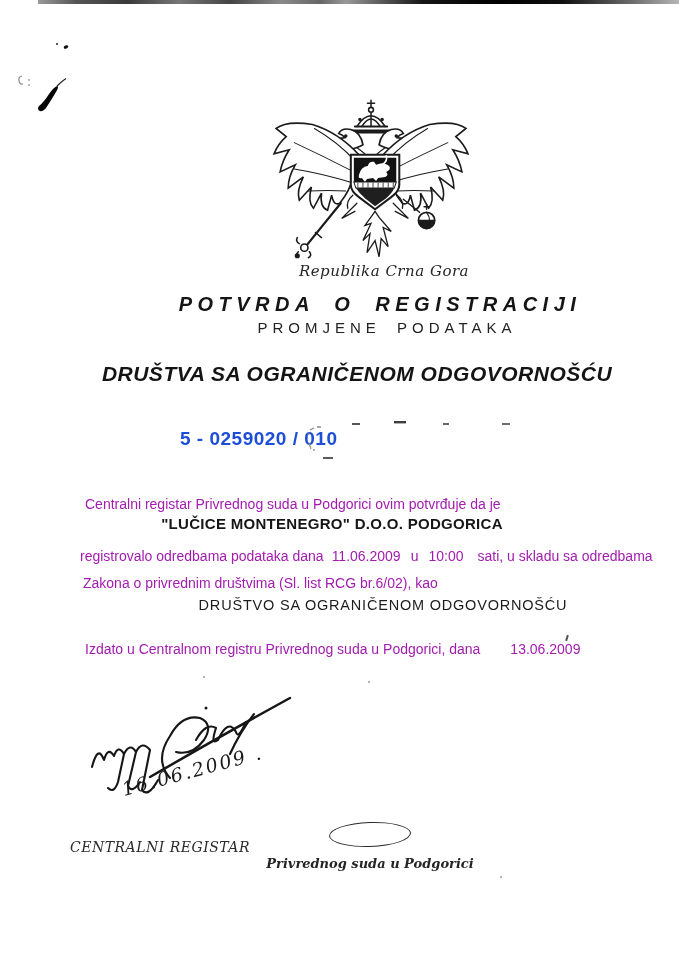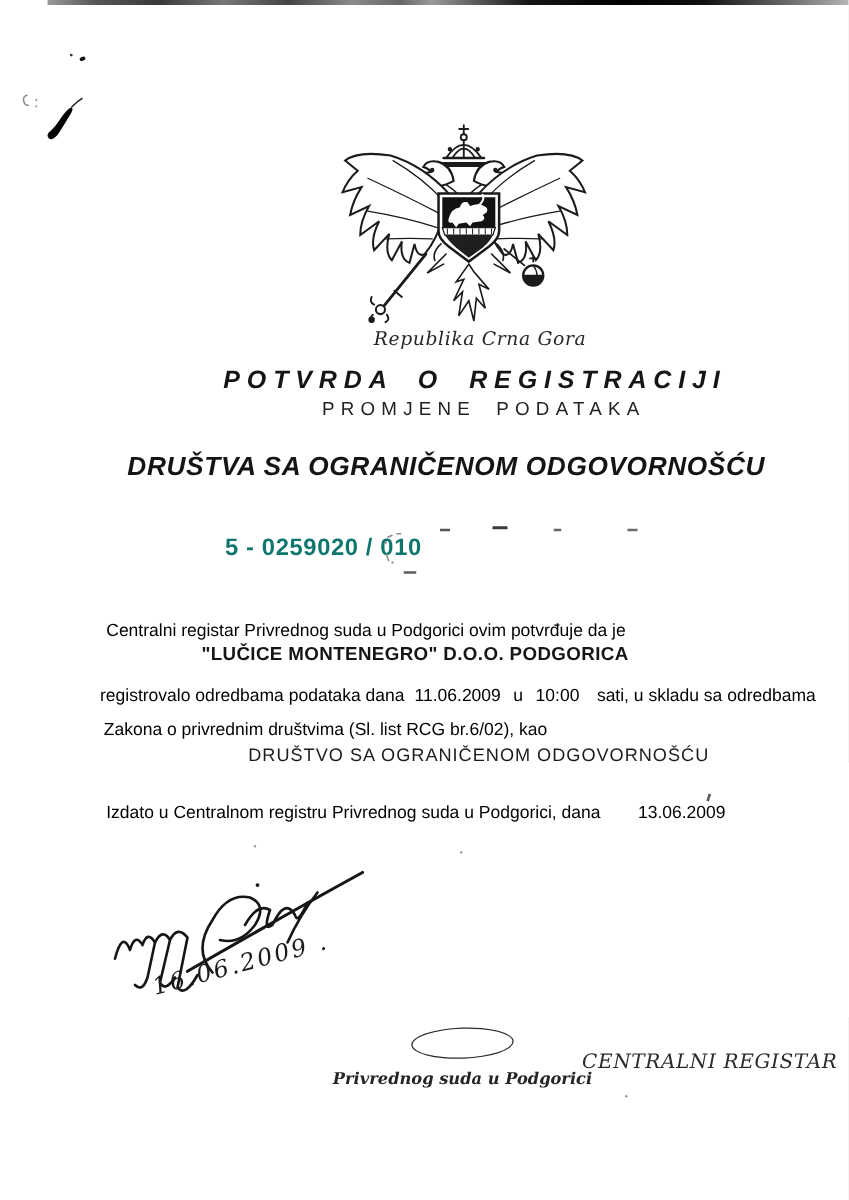--- a/index.html
+++ b/index.html
@@ -33,46 +33,46 @@
     font-weight:bold; font-style:italic; font-size:21px; letter-spacing:0.5px; color:#141414;
   }
   .reg-row{
     left:180px; top:428px; display:flex; align-items:baseline; gap:30px;
   }
   .reg-label{
     font-family:"DejaVu Serif", serif; font-style:italic; font-weight:bold;
     font-size:16px; color:#222;
   }
   .reg-number{
-    font-weight:bold; font-size:19px; letter-spacing:0.5px; color:#0f766e;
-  }
-  .bodytext{font-size:14px; color:#000000; white-space:nowrap;text-align:center;}
+    font-weight:bold; font-size:19px; letter-spacing:0.5px; color:#1d4ed8;
+  }
+  .bodytext{font-size:14px; color:#a21caf; white-space:nowrap;text-align:center;}
   .company{
     left:32px; top:515px; width:600px;
     font-weight:bold; font-size:15px; letter-spacing:0.3px; color:#161616;
   }
   .line5{
     left:83px; top:597px; width:600px;
     font-size:14.5px; letter-spacing:0.8px; color:#1c1c1c;
   }
   .gap8{margin-left:8px;} .gap10{margin-left:10px;} .gap14{margin-left:14px;} .gap30{margin-left:30px;}
   .stamp{left:70px; top:820px; width:600px; height:60px;}
   .stamp-crps{
     position:absolute; left:0; top:4px; width:100%; text-align:center;
     font-family:"DejaVu Serif", serif; font-weight:bold; font-style:italic;
     font-size:14px; letter-spacing:2.5px; color:#1d1d1d;
   }
   .stamp-ellipse{
     position:absolute; left:259px; top:2px; width:80px; height:23px;
     border:1.5px solid #2a2a2a; border-radius:50%; transform:rotate(-2deg);
   }
   .stamp-line1{
-    position:absolute; left:0; top:19px; width:100%; text-align:right;
+    position:absolute; left:0; top:19px; width:100%; text-align:left;
     font-family:"DejaVu Serif", serif; font-style:italic;
-    font-size:16px; letter-spacing:0.5px; color:#2b2b2b;
+    font-size:14px; letter-spacing:0.5px; color:#2b2b2b;
   }
   .stamp-line2{
     position:absolute; left:0; top:36px; width:100%; text-align:center;
     font-family:"DejaVu Serif", serif; font-style:italic; font-weight:bold;
     font-size:13px; color:#252525;
   }
   .speck{background:#9a9a9a; width:2px; height:2px; border-radius:50%;}
   .tickmark{left:566px; top:635px; width:2px; height:6px; background:#555; transform:rotate(18deg);}
 </style>
 </head>

